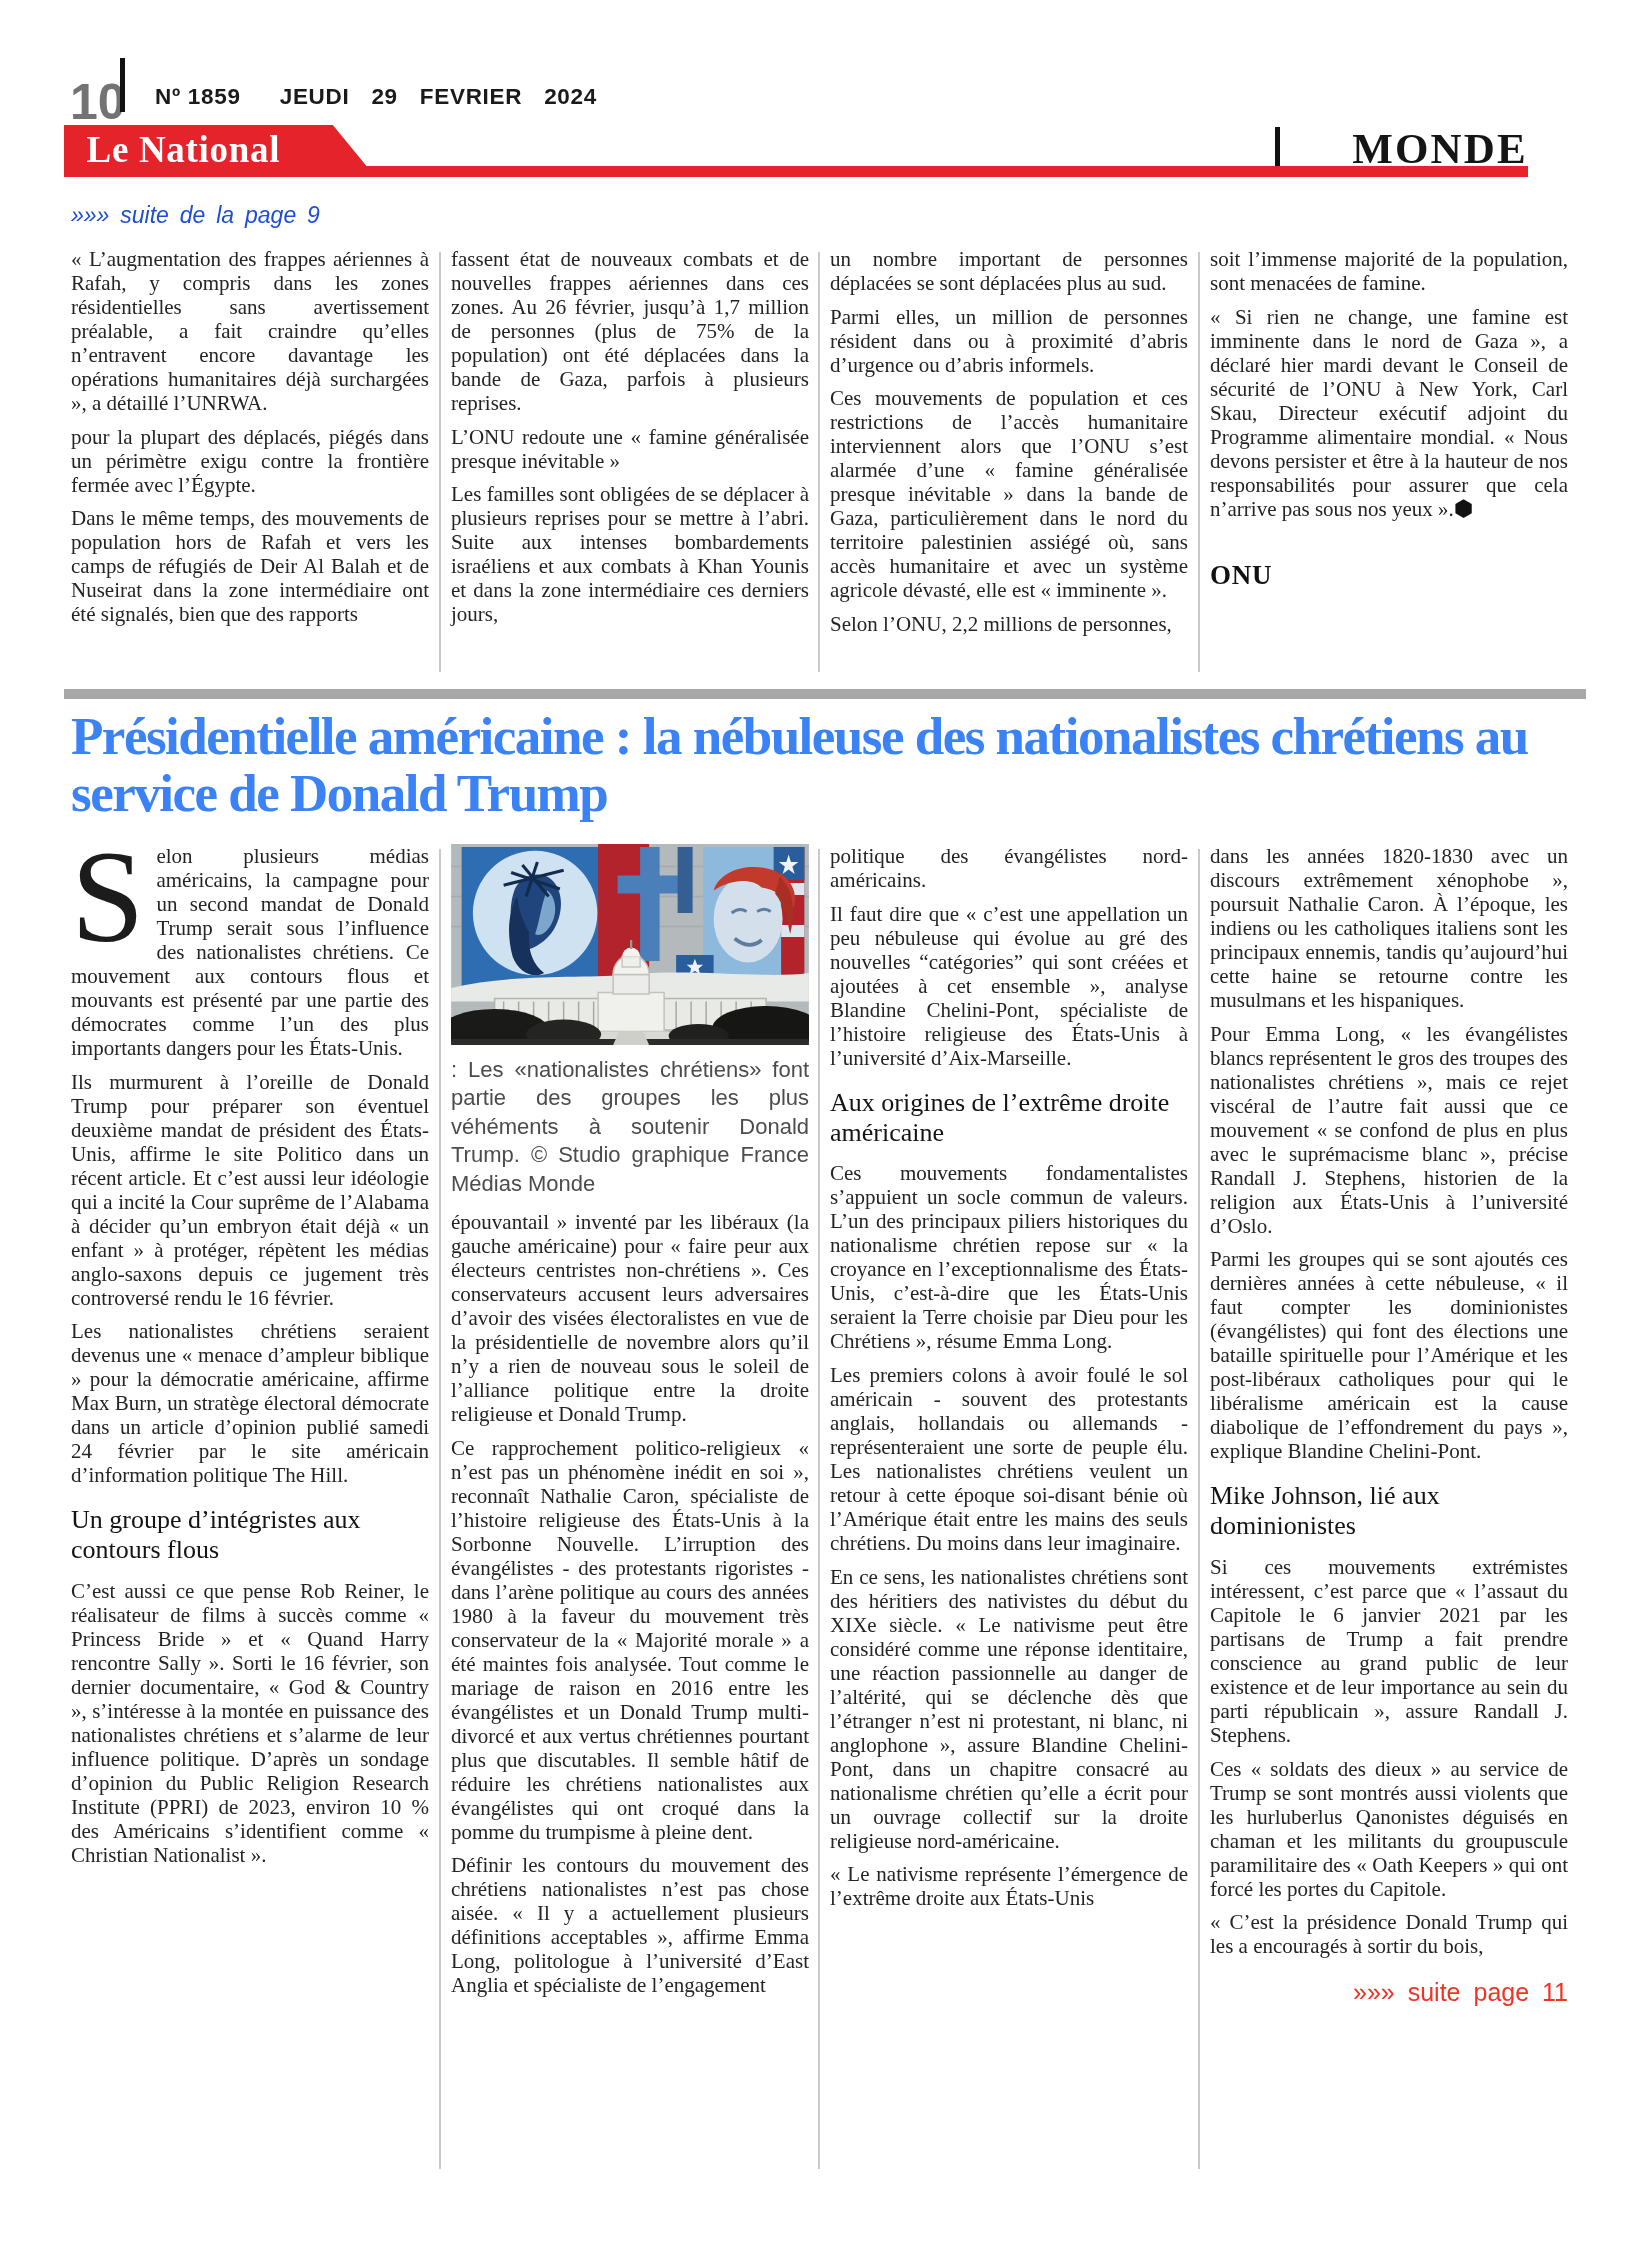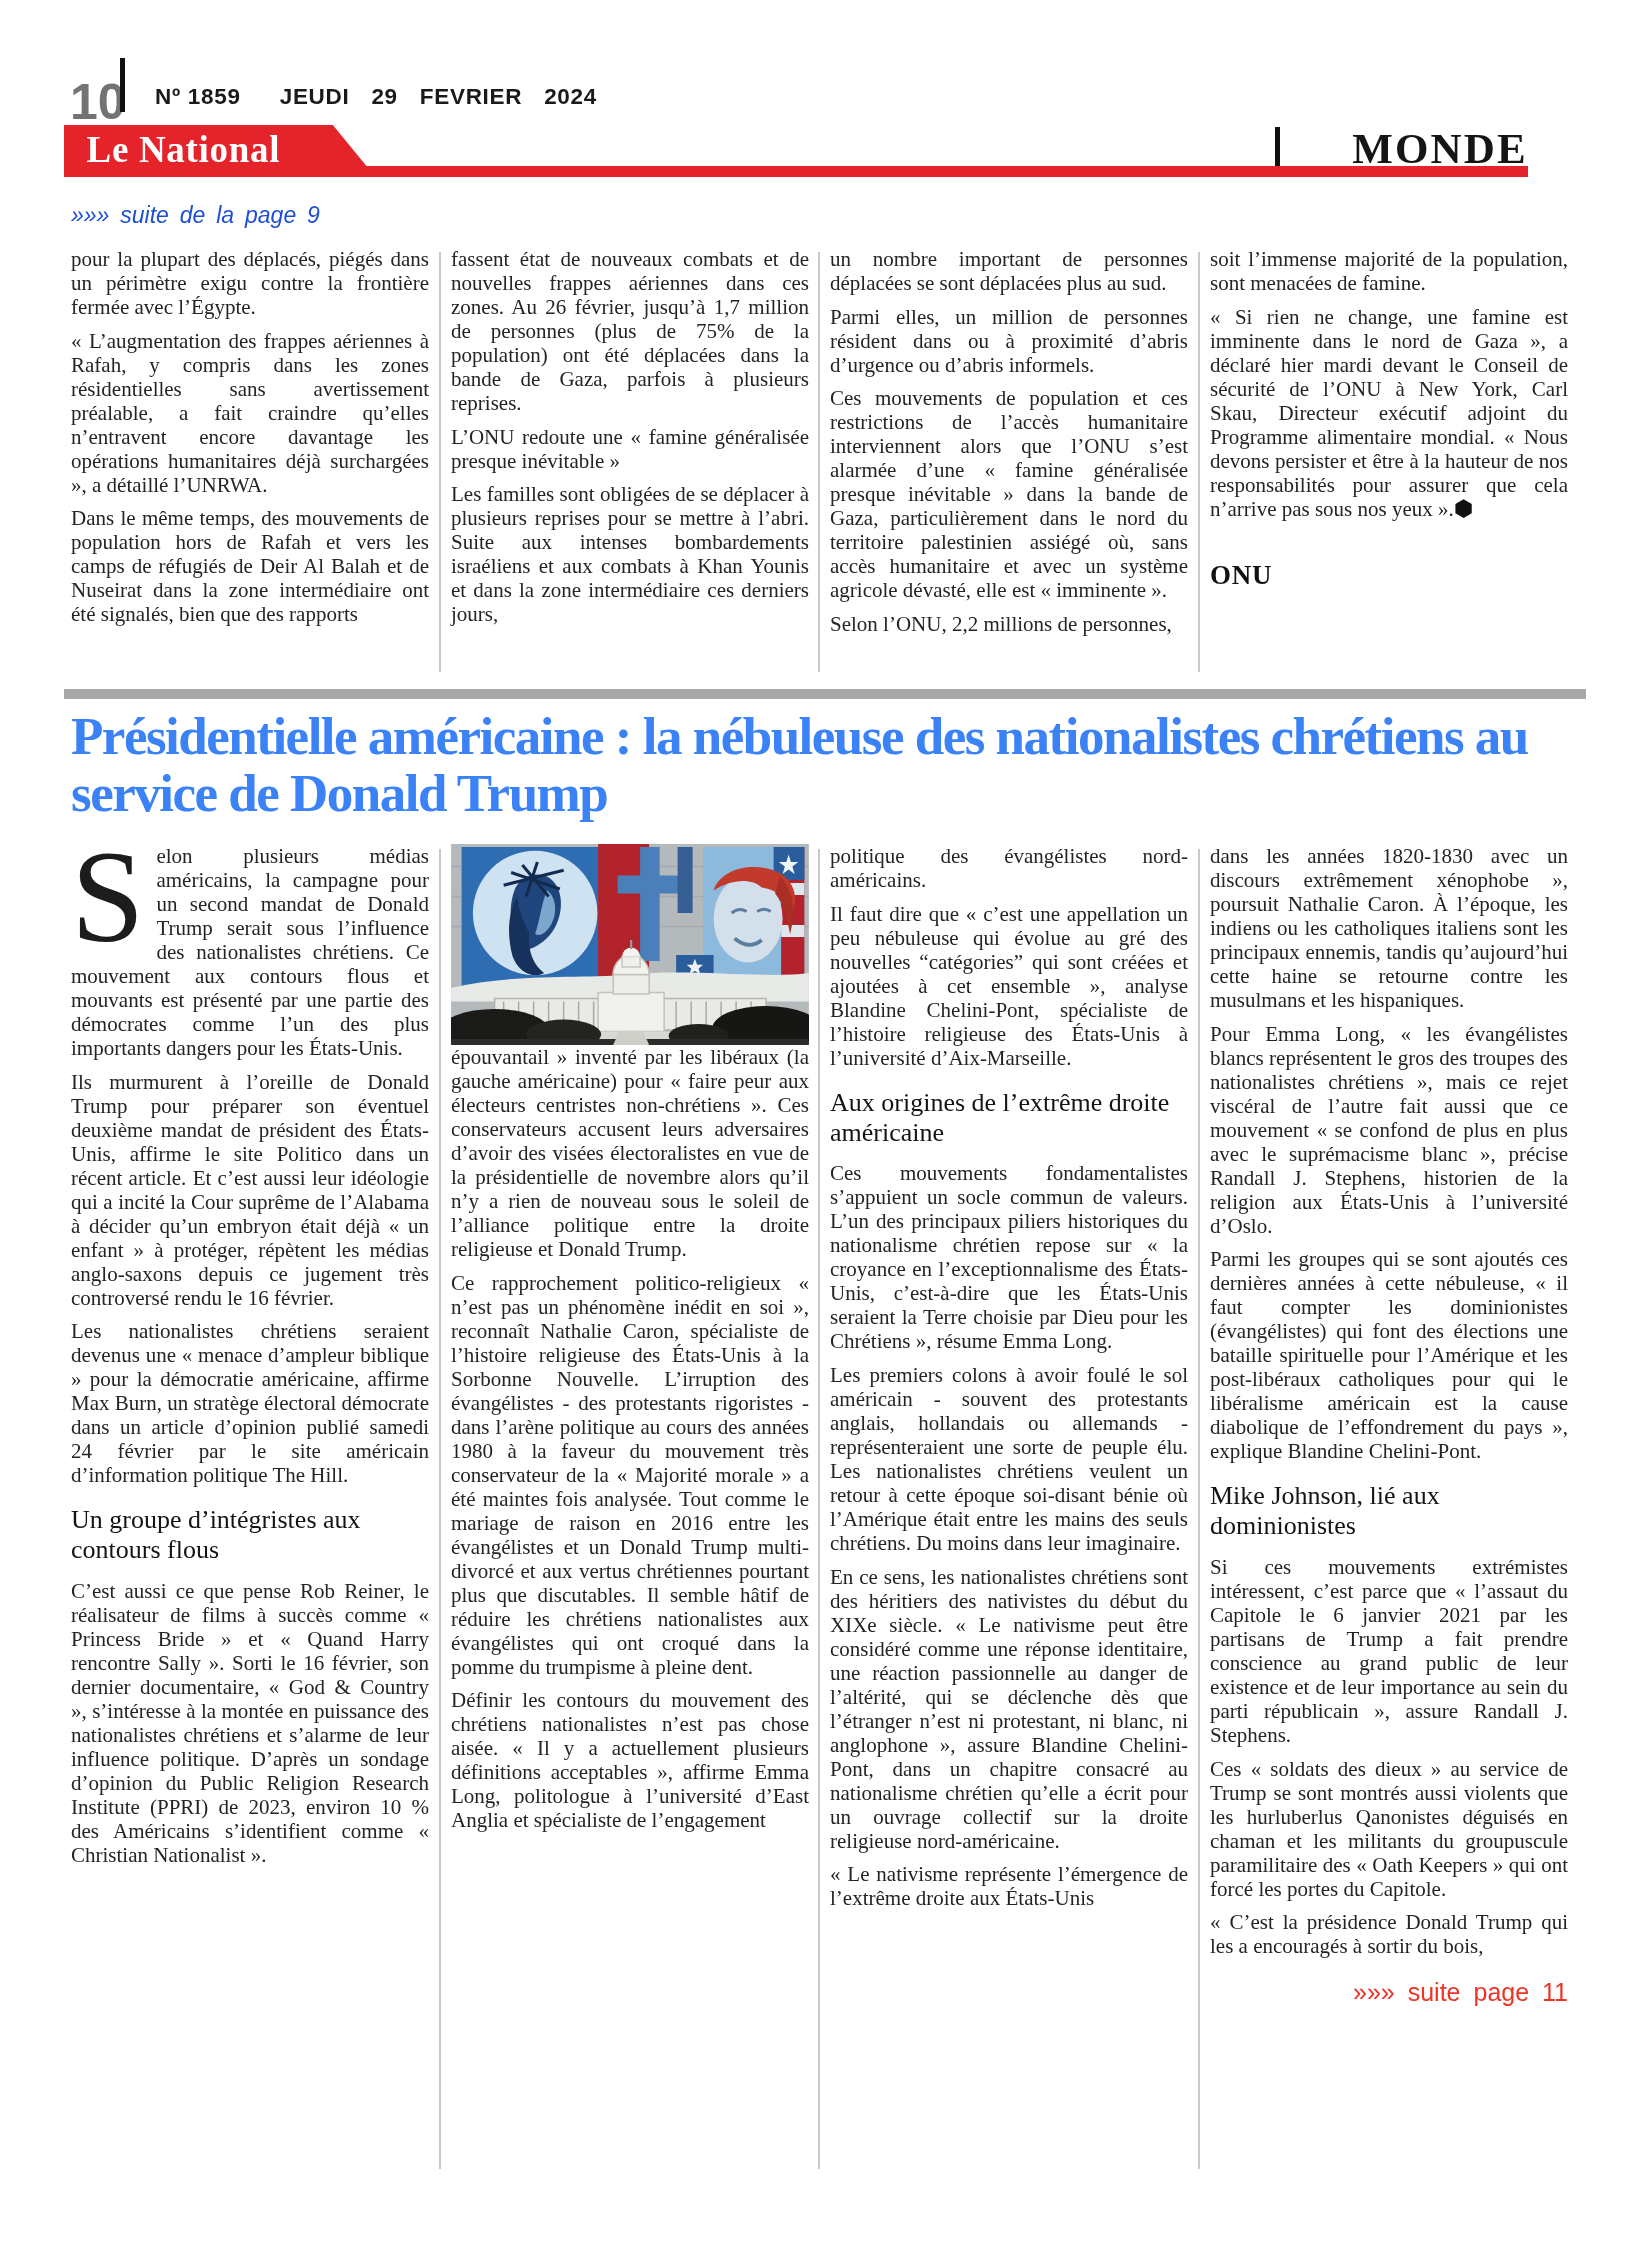--- a/index.html
+++ b/index.html
@@ -75,22 +75,22 @@
   <span>Le National</span>
 </div>
 <div class="abs red-bar"></div>
 <div class="abs suite-top">»»» suite de la page 9</div>
 
 <div class="vdiv vdiv-t dx1"></div>
 <div class="vdiv vdiv-t dx2"></div>
 <div class="vdiv vdiv-t dx3"></div>
 
 <div class="tcol c1 body-text">
+  <p>« L’augmentation des frappes aériennes à Rafah, y compris dans les zones résidentielles sans avertissement préalable, a fait craindre qu’elles n’entravent encore davantage les opérations humanitaires déjà surchargées », a détaillé l’UNRWA.</p>
   <p>pour la plupart des déplacés, piégés dans un périmètre exigu contre la frontière fermée avec l’Égypte.</p>
-  <p>« L’augmentation des frappes aériennes à Rafah, y compris dans les zones résidentielles sans avertissement préalable, a fait craindre qu’elles n’entravent encore davantage les opérations humanitaires déjà surchargées », a détaillé l’UNRWA.</p>
   <p>Dans le même temps, des mouvements de population hors de Rafah et vers les camps de réfugiés de Deir Al Balah et de Nuseirat dans la zone intermédiaire ont été signalés, bien que des rapports</p>
 </div>
 <div class="tcol c2 body-text">
   <p>fassent état de nouveaux combats et de nouvelles frappes aériennes dans ces zones. Au 26 février, jusqu’à 1,7 million de personnes (plus de 75% de la population) ont été déplacées dans la bande de Gaza, parfois à plusieurs reprises.</p>
   <p>L’ONU redoute une « famine généralisée presque inévitable »</p>
   <p>Les familles sont obligées de se déplacer à plusieurs reprises pour se mettre à l’abri. Suite aux intenses bombardements israéliens et aux combats à Khan Younis et dans la zone intermédiaire ces derniers jours,</p>
 </div>
 <div class="tcol c3 body-text">
   <p>un nombre important de personnes déplacées se sont déplacées plus au sud.</p>
   <p>Parmi elles, un million de personnes résident dans ou à proximité d’abris d’urgence ou d’abris informels.</p>
@@ -200,20 +200,21 @@
       </g>
       <g>
         <ellipse cx="58" cy="248" rx="72" ry="28" fill="#1a1a18"></ellipse>
         <ellipse cx="150" cy="254" rx="50" ry="20" fill="#242422"></ellipse>
         <ellipse cx="420" cy="246" rx="72" ry="30" fill="#161614"></ellipse>
         <ellipse cx="330" cy="256" rx="40" ry="16" fill="#20201e"></ellipse>
       </g>
       <rect y="260" width="477" height="8" fill="#2c2c2a"></rect>
       <polygon points="224,250 256,250 264,268 216,268" fill="#cfcfc9"></polygon>
     </svg>
+    <figcaption class="caption">: Les «nationalistes chrétiens» font partie des groupes les plus véhéments à soutenir Donald Trump. © Studio graphique France Médias Monde</figcaption>
   </figure>
   <p>épouvantail » inventé par les libéraux (la gauche américaine) pour « faire peur aux électeurs centristes non-chrétiens ». Ces conservateurs accusent leurs adversaires d’avoir des visées électoralistes en vue de la présidentielle de novembre alors qu’il n’y a rien de nouveau sous le soleil de l’alliance politique entre la droite religieuse et Donald Trump.</p>
   <p>Ce rapprochement politico-religieux « n’est pas un phénomène inédit en soi », reconnaît Nathalie Caron, spécialiste de l’histoire religieuse des États-Unis à la Sorbonne Nouvelle. L’irruption des évangélistes - des protestants rigoristes - dans l’arène politique au cours des années 1980 à la faveur du mouvement très conservateur de la « Majorité morale » a été maintes fois analysée. Tout comme le mariage de raison en 2016 entre les évangélistes et un Donald Trump multi-divorcé et aux vertus chrétiennes pourtant plus que discutables. Il semble hâtif de réduire les chrétiens nationalistes aux évangélistes qui ont croqué dans la pomme du trumpisme à pleine dent.</p>
   <p>Définir les contours du mouvement des chrétiens nationalistes n’est pas chose aisée. « Il y a actuellement plusieurs définitions acceptables », affirme Emma Long, politologue à l’université d’East Anglia et spécialiste de l’engagement</p>
 </div>
 
 <div class="mcol c3 body-text">
   <p>politique des évangélistes nord-américains.</p>
   <p>Il faut dire que « c’est une appellation un peu nébuleuse qui évolue au gré des nouvelles “catégories” qui sont créées et ajoutées à cet ensemble », analyse Blandine Chelini-Pont, spécialiste de l’histoire religieuse des États-Unis à l’université d’Aix-Marseille.</p>
   <h2 class="subhead">Aux origines de l’extrême droite américaine</h2>

